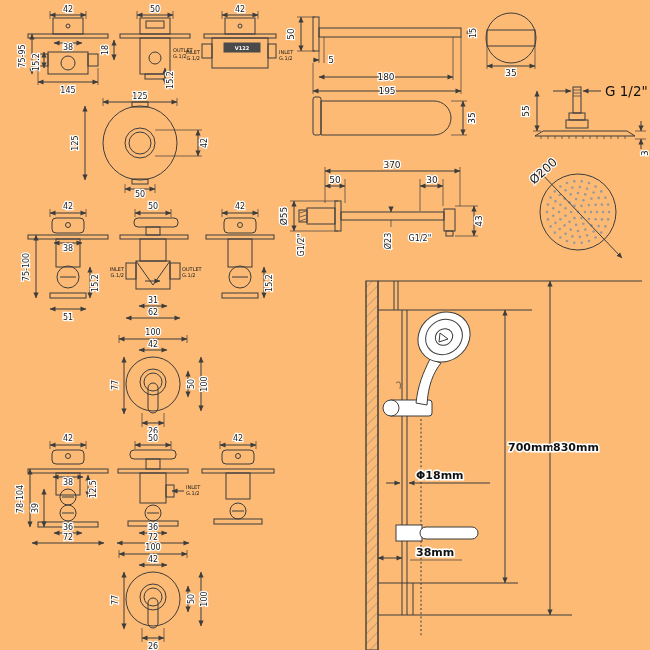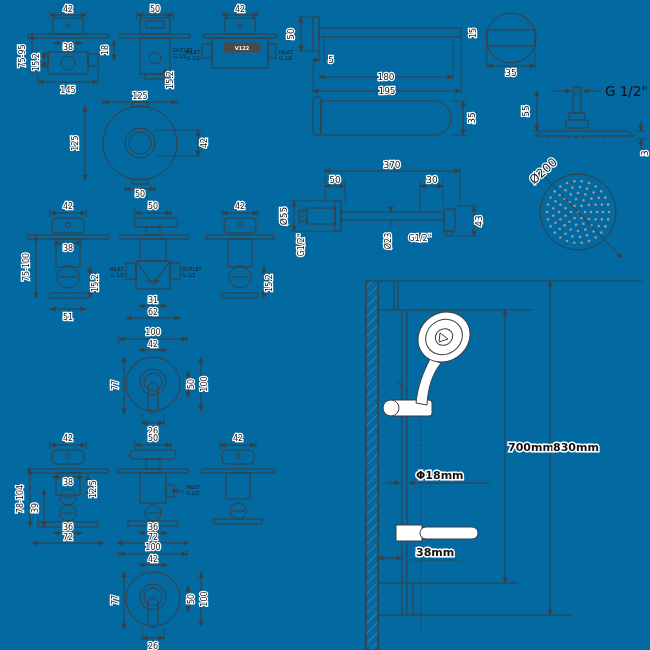--- a/index.html
+++ b/index.html
@@ -1,16 +1,16 @@
 <!DOCTYPE html>
 <html><head>
 <meta charset="utf-8">
 <style>
   html,body{margin:0;padding:0;background:#fff}
-  .canvas{position:relative;width:650px;height:650px;background:#0369a1;overflow:hidden;
+  .canvas{position:relative;width:650px;height:650px;background:#fdba74;overflow:hidden;
           font-family:"DejaVu Sans",sans-serif}
   .canvas svg{position:absolute;overflow:visible}
   .canvas svg *{stroke:#3d3d3d;fill:none;stroke-width:1}
   .canvas svg text{stroke:none;fill:#1b1b1b}
   .canvas svg .d{font:8px "DejaVu Sans",sans-serif;text-anchor:middle;paint-order:stroke;stroke:#fff;stroke-width:2.4px;fill:#1b1b1b}
   .canvas svg .d9{font:9px "DejaVu Sans",sans-serif;text-anchor:middle;paint-order:stroke;stroke:#fff;stroke-width:2.4px;fill:#1b1b1b}
   .canvas svg .t{font:5px "DejaVu Sans",sans-serif;fill:#1b1b1b;stroke:none}
   .canvas svg .b{font:700 11px "DejaVu Sans",sans-serif;fill:#111;paint-order:stroke;stroke:#fff;stroke-width:3px}
   .canvas svg .g{font:13.5px "DejaVu Sans",sans-serif;fill:#111}
   .canvas svg .mk{font:700 5px "DejaVu Sans",sans-serif;fill:#fff;text-anchor:middle;stroke:none}

